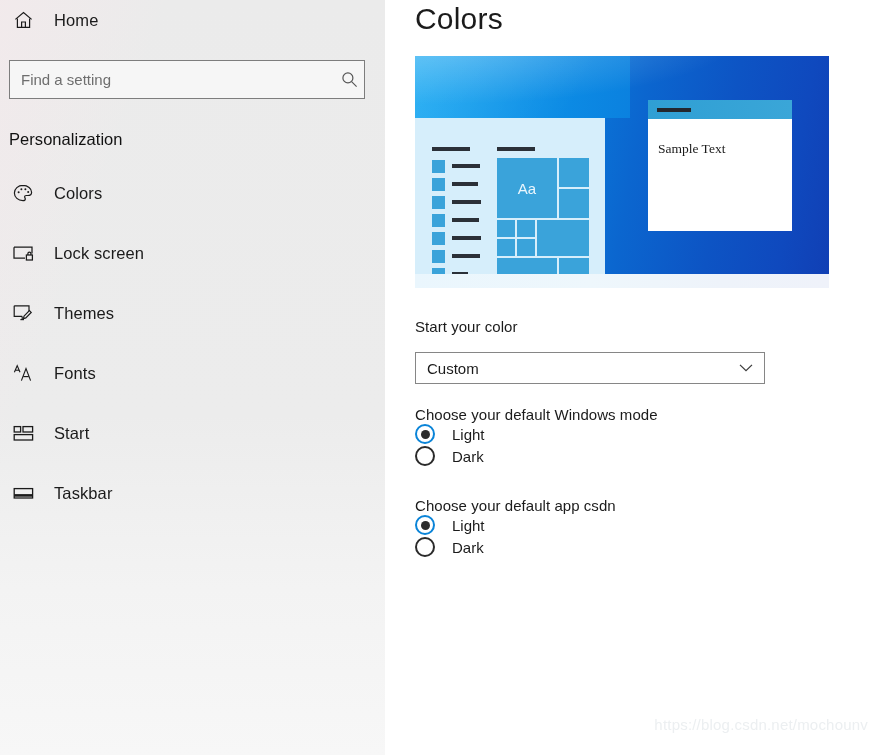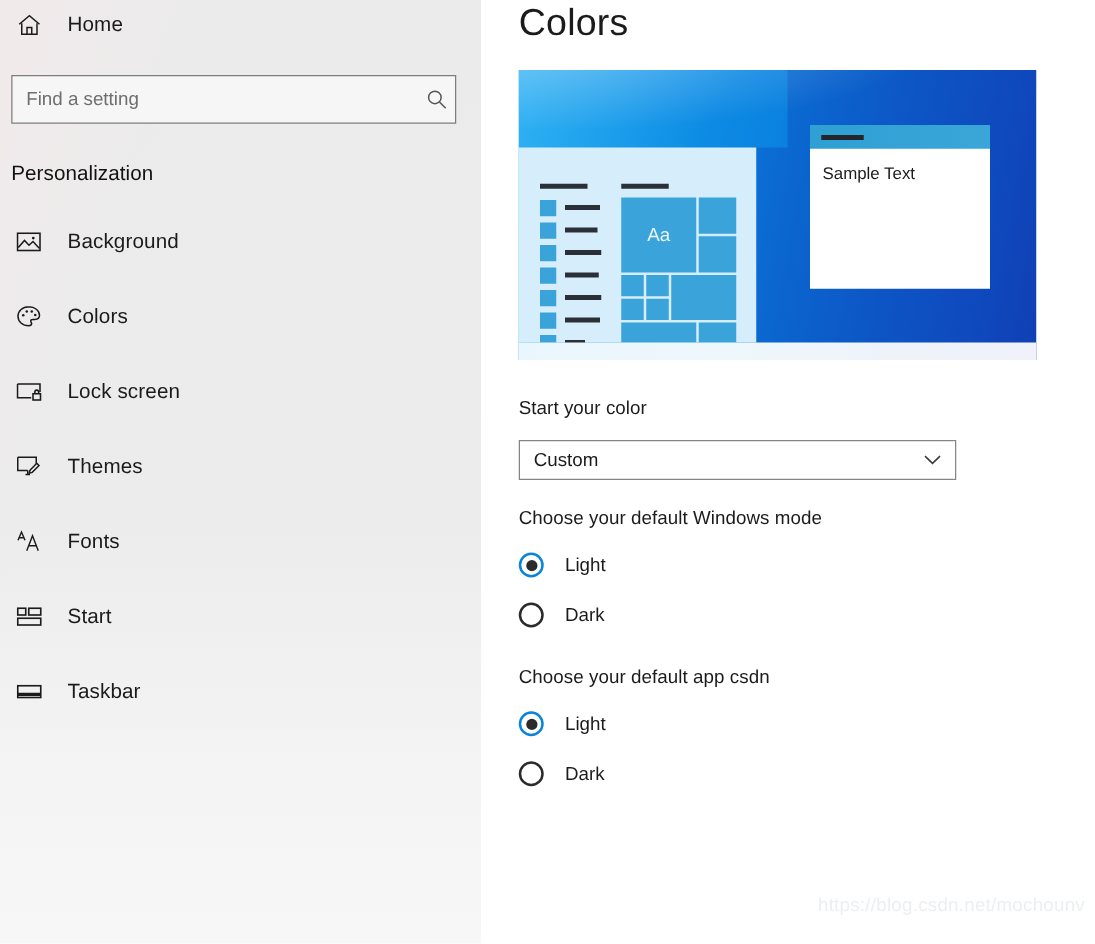--- a/index.html
+++ b/index.html
@@ -256,21 +256,22 @@
     display: flex;
     align-items: center;
     padding-left: 9px;
   }
   .samplewin-titlebar-line {
     width: 34px;
     height: 4px;
     background: #23272d;
   }
   .samplewin-body {
-    padding: 11px 0 0 10px;
+    padding: 20px 0 0 10px;
+    font-family: Liberation Serif, serif;
   }
   .samplewin-text {
     font-size: 13.5px;
     color: #1b1b1b;
   }
 
   .preview-taskbar {
     position: absolute;
     left: 0;
     bottom: 0;
@@ -312,21 +313,20 @@
     transform: translateY(-50%);
     color: #3c3c3c;
     display: flex;
     align-items: center;
   }
 
   .radio-row {
     display: flex;
     align-items: center;
     height: 22px;
-    margin-top: 18px;
     cursor: default;
   }
   .radio {
     position: relative;
     width: 20px;
     height: 20px;
     flex: 0 0 20px;
     border-radius: 50%;
     box-sizing: border-box;
     border: 2px solid #2b2b2b;
@@ -390,30 +390,20 @@
           <circle cx="6.9" cy="6.9" r="5.0"></circle>
           <path d="M10.6 10.6 L15.6 15.6"></path>
         </svg>
       </span>
     </div>
 
     <div class="section-title">Personalization</div>
 
     <div class="nav">
 
-      <div class="nav-item">
-        <span class="nav-icon">
-          <svg width="20" height="17" viewBox="0 0 20 17" fill="none" stroke="currentColor" stroke-width="1.25">
-            <rect x="1" y="1.6" width="18" height="13.8"></rect>
-            <path d="M1.6 13 L6.6 7.4 L10.2 11.2 L13.4 8.2 L18.4 13.6"></path>
-            <circle cx="13.6" cy="5.4" r="1.1" fill="currentColor" stroke="none"></circle>
-          </svg>
-        </span>
-        <span class="nav-label">Background</span>
-      </div>
 
       <div class="nav-item">
         <span class="nav-icon">
           <svg width="20" height="19" viewBox="0 0 20 19" fill="none" stroke="currentColor" stroke-width="1.2">
             <path d="M10 1.4 C5 1.4 1.4 4.7 1.4 9.0 C1.4 13.3 5 16.6 10 16.6 C11.6 16.6 12.3 15.8 12.3 14.9 C12.3 14.1 11.6 13.6 11.6 12.8 C11.6 12.0 12.3 11.5 13.2 11.5 L14.8 11.5 C17.2 11.5 18.6 10.2 18.6 8.2 C18.6 4.5 14.8 1.4 10 1.4 Z"></path>
             <circle cx="5.6" cy="8.2" r="1.0" fill="currentColor" stroke="none"></circle>
             <circle cx="8.4" cy="5.2" r="1.0" fill="currentColor" stroke="none"></circle>
             <circle cx="12.4" cy="5.2" r="1.0" fill="currentColor" stroke="none"></circle>
             <circle cx="15.2" cy="8.0" r="1.0" fill="currentColor" stroke="none"></circle>
           </svg>

